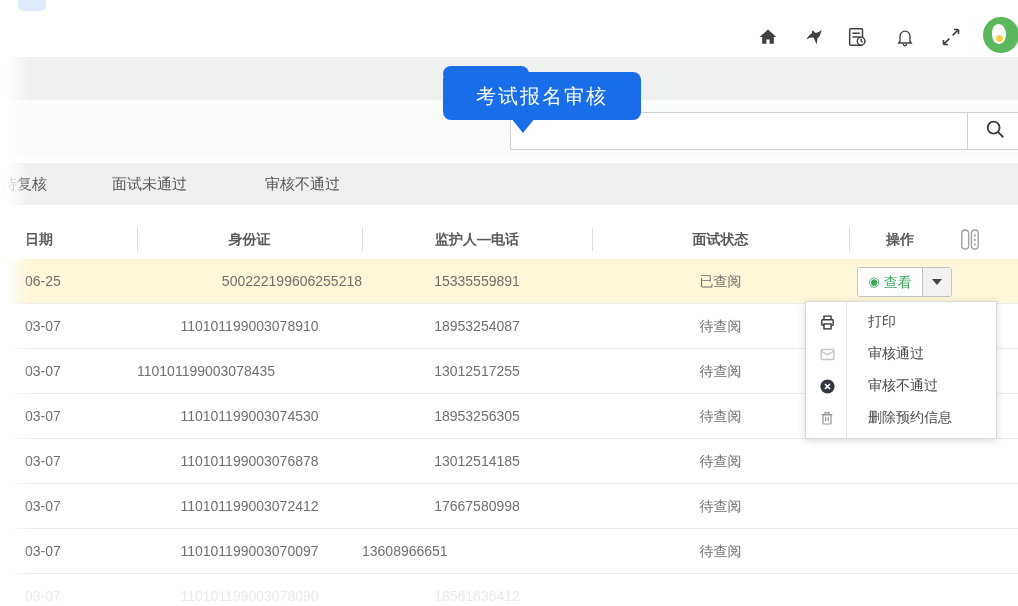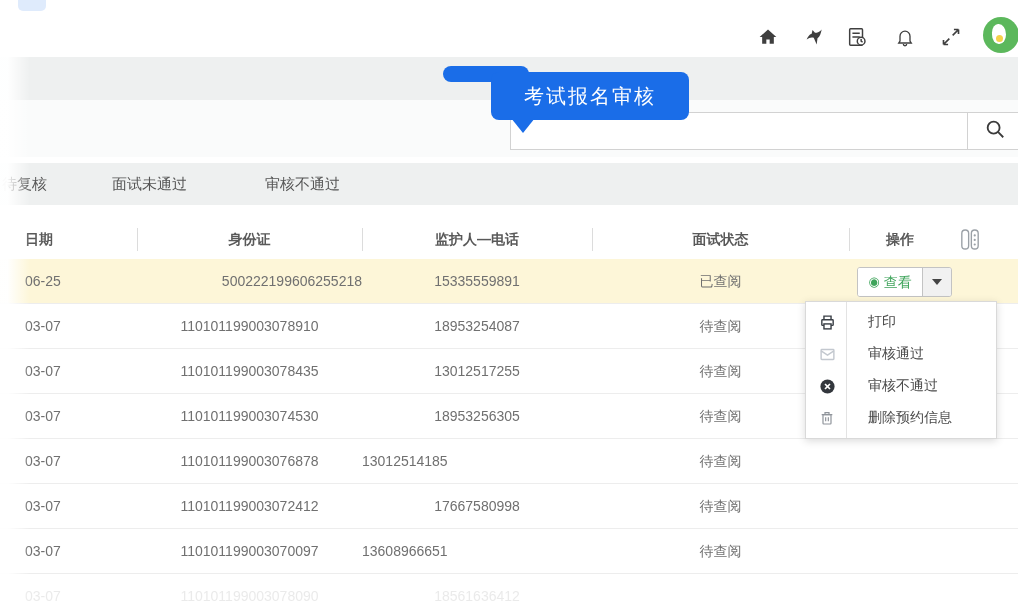--- a/index.html
+++ b/index.html
@@ -75,21 +75,21 @@
 
 <input id="search-input" value="" placeholder="" style="">
 <div id="search-btn">
   <span id="search-btn-icon"><svg width="22" height="22" viewBox="0 0 24 24" fill="none" stroke="#3a3a3a" stroke-width="2">
         <circle cx="10.5" cy="10.5" r="6.5"></circle>
         <path d="M15.5 15.5 21 21"></path>
       </svg></span>
 </div>
 
 <div id="tooltip-frag" style="background: rgb(26, 109, 232);"></div>
-<div id="tooltip" style="background: rgb(26, 109, 232); margin-left: 48px;">
+<div id="tooltip" style="background: rgb(26, 109, 232);">
   <span>考试报名审核</span>
 </div>
 <div id="tooltip-arrow" style="border-top-color: rgb(26, 109, 232);"></div>
 
 <div id="tabs-root">
     <div class="tab" style="left: 2px;">待复核</div>
     <div class="tab" style="left: 112px;">面试未通过</div>
     <div class="tab" style="left: 265px;">审核不通过</div>
   </div>
 
@@ -131,34 +131,34 @@
       </div>
     </div>
     <div class="t-row" style="top: 304px;">
       <div class="t-cell" style="left: 25px; width: 110px; text-align: left;">03-07</div>
       <div class="t-cell" style="left: 137px; width: 225px; text-align: center;">110101199003078910</div>
       <div class="t-cell" style="left: 362px; width: 230px; text-align: center;">18953254087</div>
       <div class="t-cell" style="left: 592px; width: 257px; text-align: center;">待查阅</div>
     </div>
     <div class="t-row" style="top: 349px;">
       <div class="t-cell" style="left: 25px; width: 110px; text-align: left;">03-07</div>
-      <div class="t-cell" style="left: 137px; width: 225px; text-align: center;">110101199003078435</div>
+      <div class="t-cell" style="left: 137px; width: 225px; ">110101199003078435</div>
       <div class="t-cell" style="left: 362px; width: 230px; text-align: center;">13012517255</div>
       <div class="t-cell" style="left: 592px; width: 257px; text-align: center;">待查阅</div>
     </div>
     <div class="t-row" style="top: 394px;">
       <div class="t-cell" style="left: 25px; width: 110px; text-align: left;">03-07</div>
       <div class="t-cell" style="left: 137px; width: 225px; text-align: center;">110101199003074530</div>
       <div class="t-cell" style="left: 362px; width: 230px; text-align: center;">18953256305</div>
       <div class="t-cell" style="left: 592px; width: 257px; text-align: center;">待查阅</div>
     </div>
     <div class="t-row" style="top: 439px;">
       <div class="t-cell" style="left: 25px; width: 110px; text-align: left;">03-07</div>
       <div class="t-cell" style="left: 137px; width: 225px; text-align: center;">110101199003076878</div>
-      <div class="t-cell" style="left: 362px; width: 230px; text-align: left;">13012514185</div>
+      <div class="t-cell" style="left: 362px; width: 230px; text-align: center;">13012514185</div>
       <div class="t-cell" style="left: 592px; width: 257px; text-align: center;">待查阅</div>
     </div>
     <div class="t-row" style="top: 484px;">
       <div class="t-cell" style="left: 25px; width: 110px; text-align: left;">03-07</div>
       <div class="t-cell" style="left: 137px; width: 225px; text-align: center;">110101199003072412</div>
       <div class="t-cell" style="left: 362px; width: 230px; text-align: center;">17667580998</div>
       <div class="t-cell" style="left: 592px; width: 257px; text-align: center;">待查阅</div>
     </div>
     <div class="t-row" style="top: 529px;">
       <div class="t-cell" style="left: 25px; width: 110px; text-align: left;">03-07</div>

